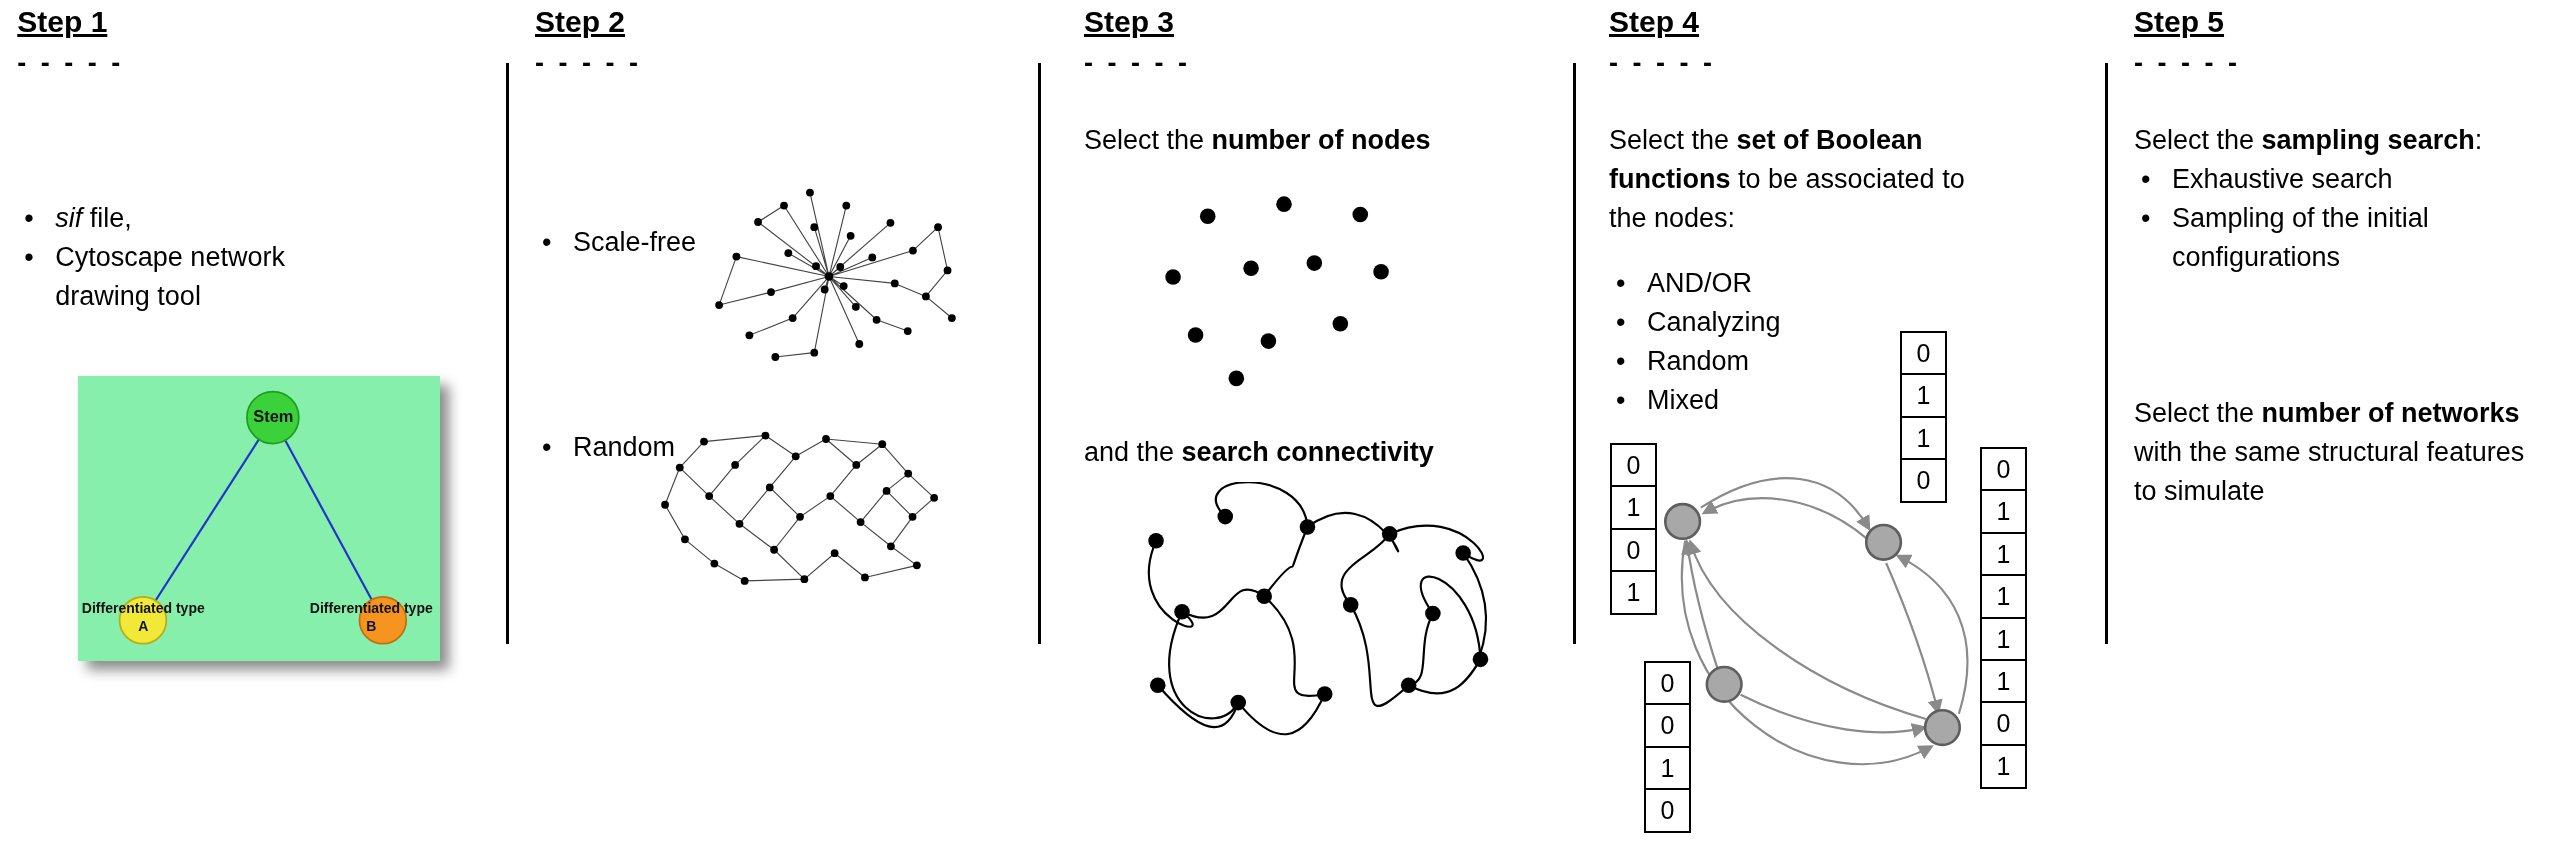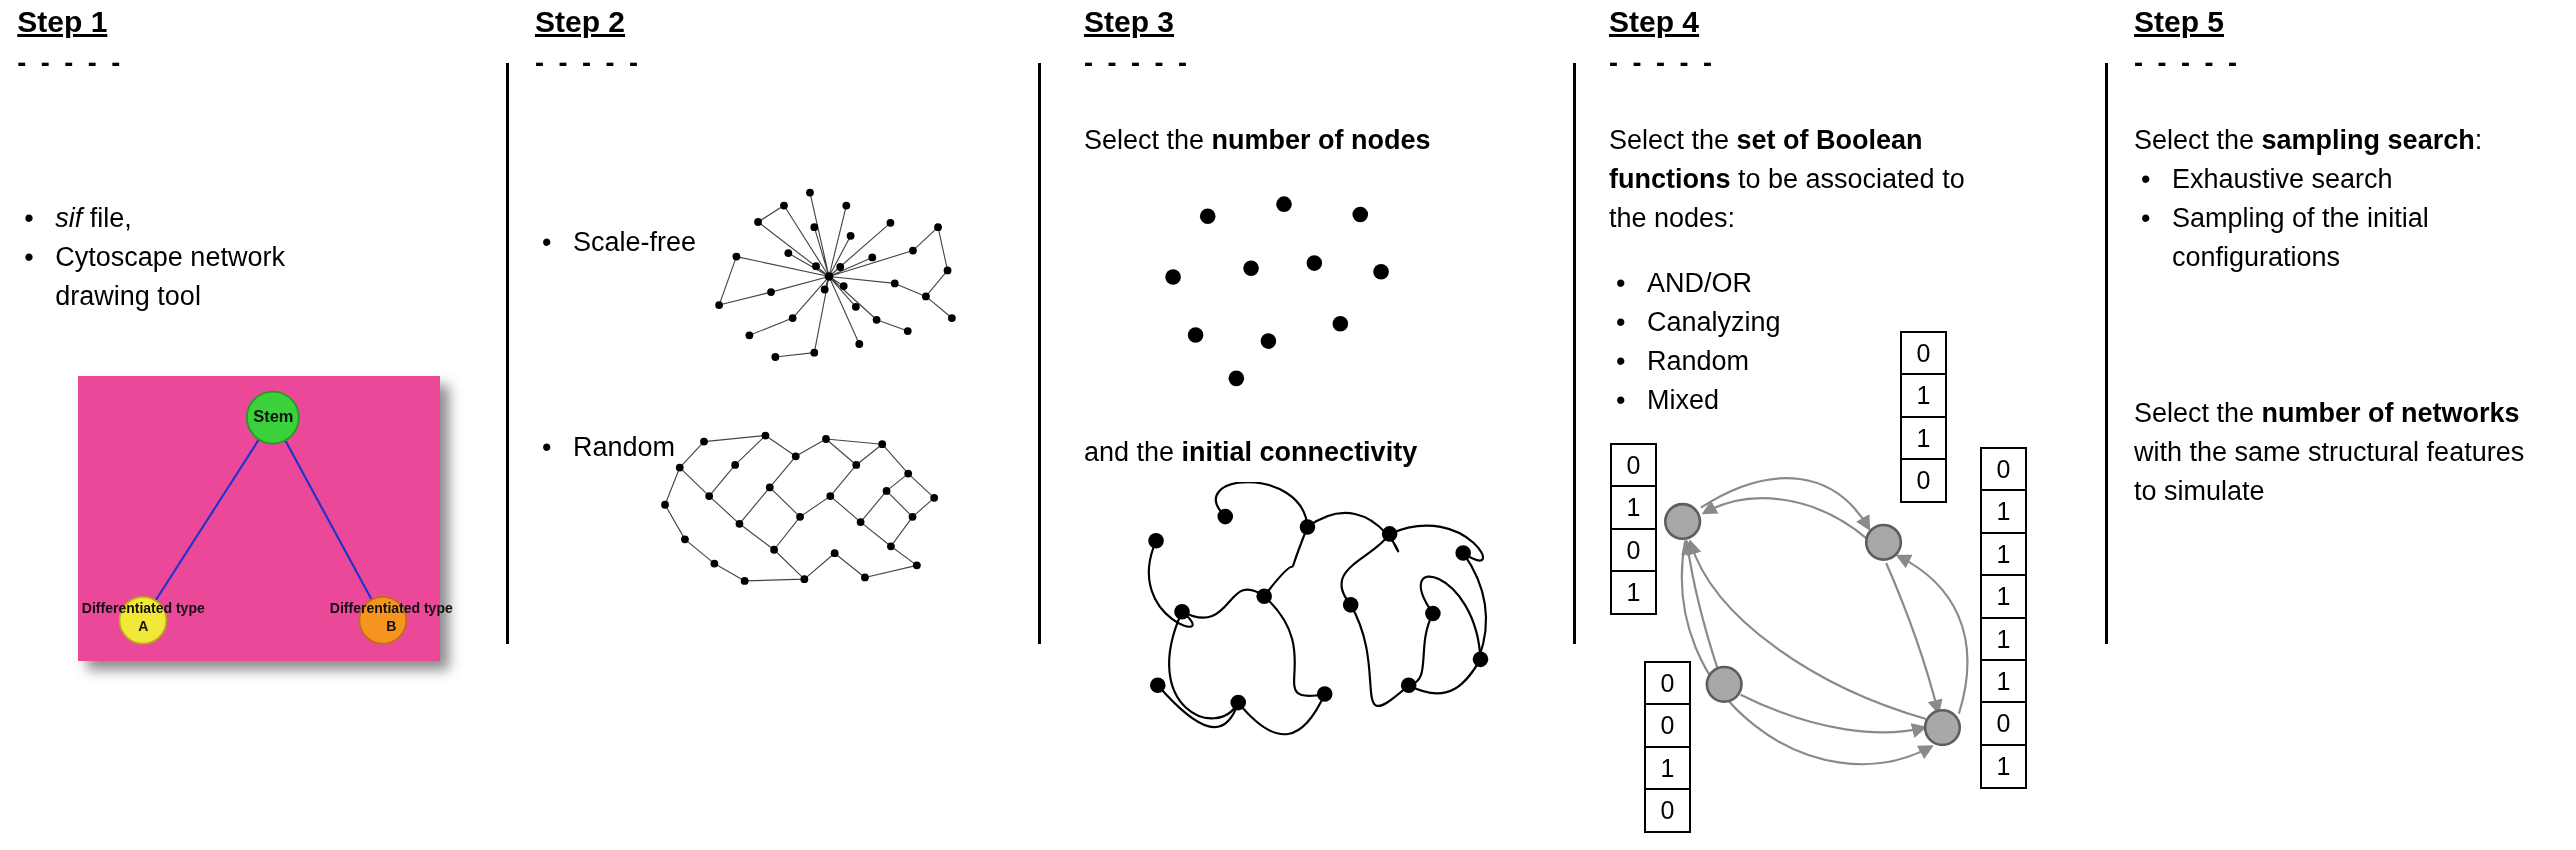--- a/index.html
+++ b/index.html
@@ -19,21 +19,21 @@
   .para { position:absolute; font-size:27px; line-height:39px; }
   .bullet-row { position:absolute; display:flex; font-size:27px; line-height:39px; }
   .bullet-mark { flex:none; width:38px; padding-left:7px; }
   .bullet-text { flex:none; }
   .img-box { position:absolute; }
   .img-box svg { display:block; }
 
   
   .tree-panel {
     position:absolute; left:61px; top:376px; width:362px; height:285px;
-    background:#ec4899;
+    background:#86efac;
     box-shadow:8.7px 8.7px 12px rgba(0,0,0,0.45);
   }
   .tree-panel svg { position:absolute; inset:0; }
   .tree-label { position:absolute; text-align:center; font-weight:700; color:#111; }
   .lbl-stem { left:143px; top:31px; width:104px; font-size:16.4px; line-height:19px; }
   .lbl-small { font-size:14px; line-height:18px; width:130px; }
 
   
   .bool-net { position:absolute; left:0; top:324px; width:472px; height:524px; }
   .bool-net svg { position:absolute; inset:0; }
@@ -72,21 +72,21 @@
     <div class="tree-panel">
       <svg width="362" height="285" viewBox="0 0 418 329">
         <line x1="225" y1="48" x2="75" y2="282" stroke="#2233cc" stroke-width="2.5"></line>
         <line x1="225" y1="48" x2="352" y2="282" stroke="#2233cc" stroke-width="2.5"></line>
         <circle cx="225" cy="48" r="30" fill="#3ad13a" stroke="#1f9e1f" stroke-width="2"></circle>
         <circle cx="75" cy="282" r="27" fill="#f2e838" stroke="#b7ac19" stroke-width="2"></circle>
         <circle cx="352" cy="282" r="27" fill="#f5951f" stroke="#c06f14" stroke-width="2"></circle>
       </svg>
       <div class="tree-label lbl-stem">Stem</div>
       <div class="tree-label lbl-small" style="left:0; top:223px">Differentiated type A</div>
-      <div class="tree-label lbl-small" style="left:248px; top:223px">Differentiated type B</div>
+      <div class="tree-label lbl-small" style="left:228px; top:223px">Differentiated type B</div>
     </div>
   </section>
 
   <section class="col" style="left:535px; width:467px">
     <h2 class="step-title">Step 2</h2>
     <div class="dashes">- - - - -</div>
 
 
     <div class="bullet-row" style="left:0; top:223px">
       <span class="bullet-mark">•</span>
@@ -191,21 +191,21 @@
             <circle cx="185" cy="82" r="9"></circle>
             <circle cx="262" cy="92" r="9"></circle>
           <circle cx="48" cy="165" r="9"></circle>
             <circle cx="132" cy="172" r="9"></circle>
             <circle cx="215" cy="152" r="9"></circle>
             <circle cx="95" cy="215" r="9"></circle>
         </g>
       </svg>
     </div>
 
-    <p class="para" style="left:0; top:433px; width:472px"><span>and the </span><b>initial connectivity</b></p>
+    <p class="para" style="left:0; top:433px; width:472px"><span>and the </span><b>search connectivity</b></p>
 
     <div class="img-box" style="left:20px; top:482px">
       <svg width="419" height="263" viewBox="0 0 484 304">
         <g fill="none" stroke="#000" stroke-width="2.5">
           <path d="M60,68 C20,160 140,190 90,150"></path>
           <path d="M90,150 C40,260 130,300 155,255"></path>
           <path d="M140,40 C90,-10 230,-20 235,52"></path>
           <path d="M235,52 C200,140 240,60 185,132"></path>
           <path d="M185,132 C260,200 180,260 255,245"></path>
           <path d="M235,52 C320,-10 360,130 330,60"></path>

